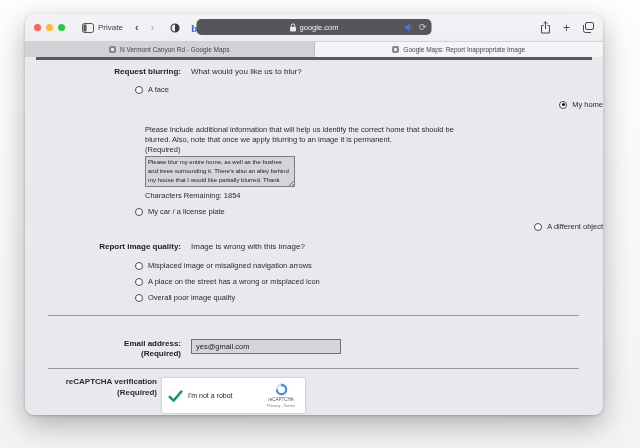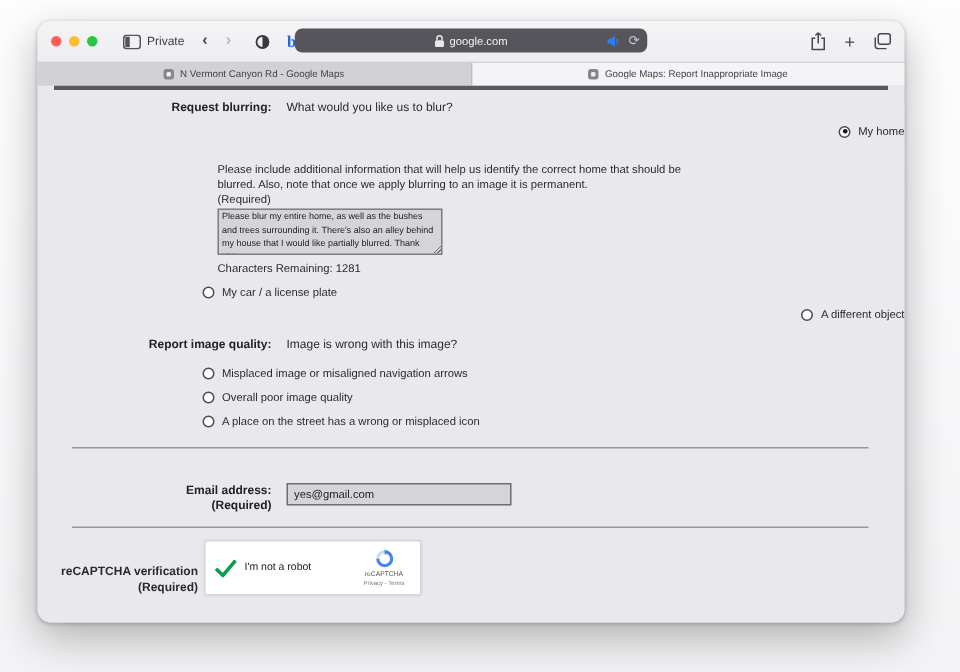--- a/index.html
+++ b/index.html
@@ -78,21 +78,21 @@
 
   .hr { border-top:1px solid #97969c; margin:0 24px 0 23px; }
   .hr1 { margin-top:13px; }
   .hr2 { margin-top:9px; }
 
   .email-row { margin-top:23px; }
   .email-input { width:150px; height:15px; background:#d5d4d8; border:1px solid #6f6e74;
     font-size:7.5px; color:#222; padding:0 0 0 4px;
     font-family:"Liberation Sans","DejaVu Sans",sans-serif; }
 
-  .cap-row { margin-top:8px; display:flex; align-items:flex-end; }
+  .cap-row { margin-top:8px; display:flex; align-items:flex-start;padding-left:25px; }
   .cap-lbl { width:107px; text-align:right; font-weight:bold; font-size:8px; line-height:1.3; flex:none; }
   .cap-box { margin-left:4px; width:145px; height:37px; background:#ffffff;
     border:1px solid #d6d6d8; border-radius:2px; box-shadow:0 0 2px rgba(0,0,0,.08);
     display:flex; align-items:center; padding:0 6px; }
   .cap-text { font-size:7px; color:#222; margin-left:5px; }
   .cap-brand { margin-left:auto; display:flex; flex-direction:column; align-items:center; width:36px; }
   .cap-brand-name { font-size:4.5px; color:#555; margin-top:1px; }
   .cap-links { font-size:4px; color:#777; margin-top:1px; }
 
   svg { display:block; }
@@ -182,34 +182,38 @@
   <div class="page-top-strip"></div>
 
   <div class="content">
 
 
     <div class="frow row1">
       <div class="lbl">Request blurring:</div>
       <div class="ctl">What would you like us to blur?</div>
     </div>
 
+    <div class="radio-row mt8">
+      <span class="radio"></span>
+      <span class="radio-lbl">A face</span>
+    </div>
 
     <div class="radio-row mt6">
       <span class="radio checked"></span>
       <span class="radio-lbl">My home</span>
     </div>
 
     <div class="detail-block">
       <div class="para">Please include additional information that will help us identify the correct home that should be blurred. Also, note that once we apply blurring to an image it is permanent.</div>
       <div class="req">(Required)</div>
       <div class="ta-wrap">
         <textarea class="blur-textarea" style="">Please blur my entire home, as well as the bushes and trees surrounding it. There's also an alley behind my house that I would like partially blurred. Thank you.</textarea>
         <span class="ta-grip"></span>
       </div>
-      <div class="chars-left">Characters Remaining: 1281</div>
+      <div class="chars-left">Characters Remaining: 1854</div>
     </div>
 
     <div class="radio-row mt7">
       <span class="radio"></span>
       <span class="radio-lbl">My car / a license plate</span>
     </div>
 
     <div class="radio-row mt6">
       <span class="radio"></span>
       <span class="radio-lbl">A different object</span>
@@ -220,26 +224,26 @@
       <div class="ctl">Image is wrong with this image?</div>
     </div>
 
     <div class="radio-row mt9">
       <span class="radio"></span>
       <span class="radio-lbl">Misplaced image or misaligned navigation arrows</span>
     </div>
 
     <div class="radio-row mt7">
       <span class="radio"></span>
+      <span class="radio-lbl">A place on the street has a wrong or misplaced icon</span>
+    </div>
+
+    <div class="radio-row mt7">
+      <span class="radio"></span>
       <span class="radio-lbl">Overall poor image quality</span>
-    </div>
-
-    <div class="radio-row mt7">
-      <span class="radio"></span>
-      <span class="radio-lbl">A place on the street has a wrong or misplaced icon</span>
     </div>
 
     <div class="hr hr1"></div>
 
     <div class="frow email-row">
       <div class="lbl">
         <div>Email address:</div>
         <div>(Required)</div>
       </div>
       <div class="ctl">

